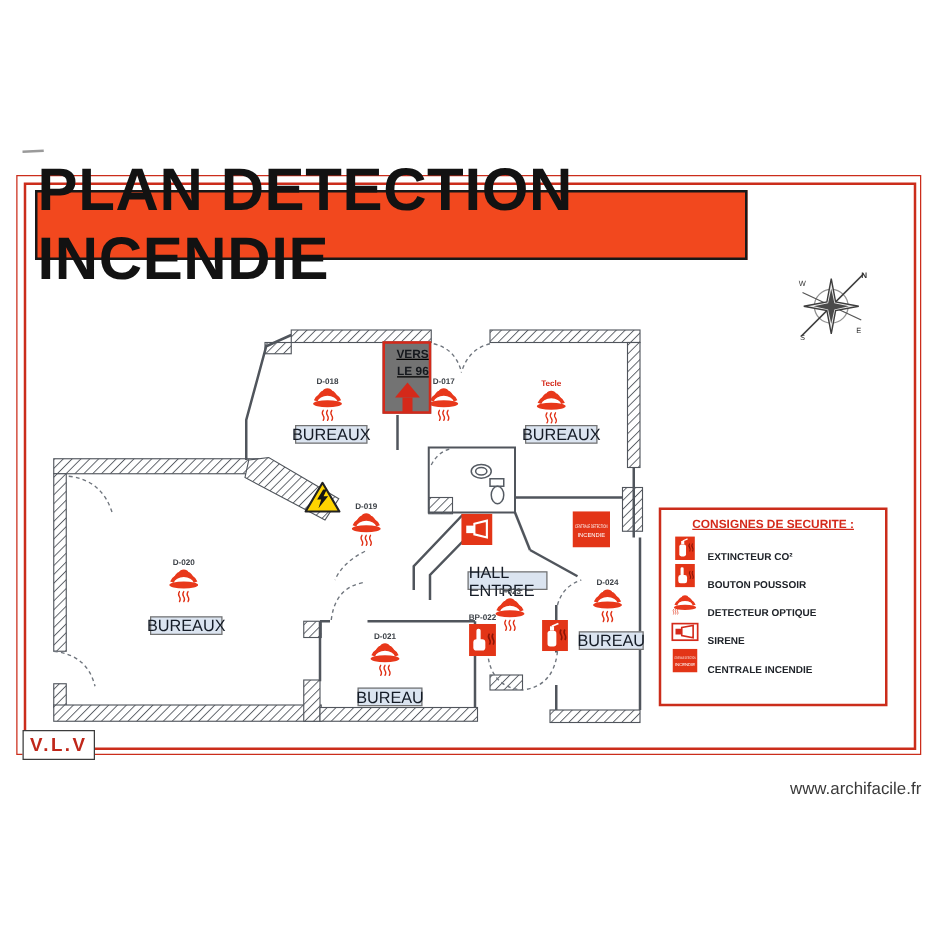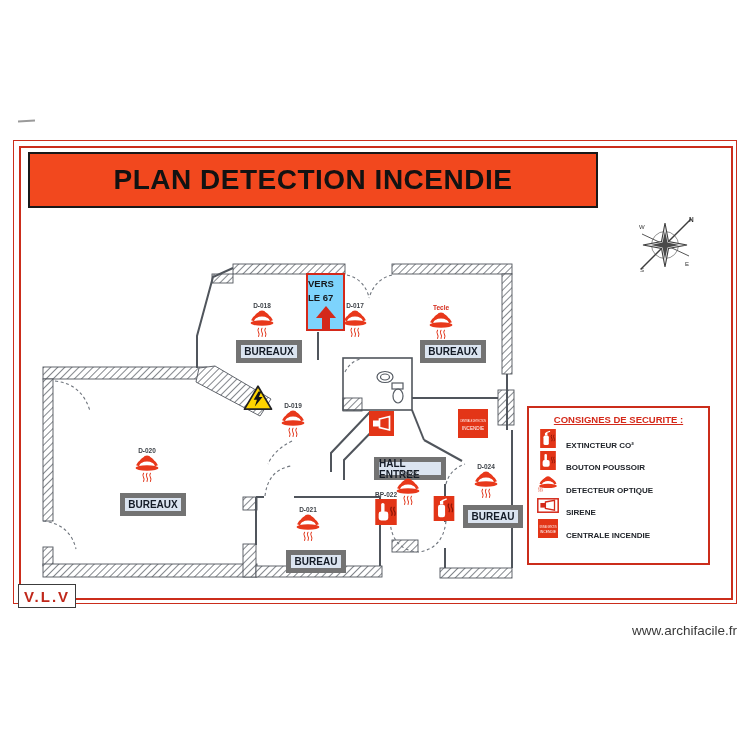--- a/index.html
+++ b/index.html
@@ -7,45 +7,45 @@
         font-family:"Liberation Sans",sans-serif;}
   .abs{position:absolute;}
   
   .scan-dash{left:18px;top:120px;width:17px;height:2px;background:#9a9a9a;transform:rotate(-3deg);}
   
   .frame-outer{left:13px;top:140px;width:722px;height:462px;border:1.5px solid #cb2d1b;}
   .frame-inner{left:19px;top:146px;width:710px;height:450px;border:2.5px solid #cb2d1b;}
   
   .banner{left:28px;top:152px;width:566px;height:52px;background:#f2481e;border:2px solid #181818;
           display:flex;align-items:center;justify-content:center;
-          font-size:28px;font-weight:bold;color:#121212;letter-spacing:.5px;}
+          font-size:48px;font-weight:bold;color:#121212;letter-spacing:.5px;}
   .subtitle{left:201px;top:217px;width:344px;height:24px;background:#fdfdfd;border:1.2px solid #8a8f96;
           display:flex;align-items:center;justify-content:center;font-size:15px;font-weight:bold;color:#1c1c1c;}
   
   .emergency{left:565px;top:271px;width:125px;height:79px;border:2px solid #cb2d1b;background:#fff;}
   .em-title{margin-top:5px;text-align:center;font-size:8.5px;font-weight:bold;color:#d4291a;text-decoration:underline;}
   .em-item{margin:8px 0 0 7px;font-size:7px;font-weight:bold;color:#20242a;white-space:nowrap;}
   .em-num{color:#d4291a;}
   
   .legend{left:527px;top:406px;width:179px;height:155px;border:2px solid #cb2d1b;background:#fff;}
   .lg-title{margin-top:6px;text-align:center;font-size:9.5px;font-weight:bold;color:#d4291a;text-decoration:underline;}
   .lg-row{display:flex;align-items:center;margin:3.6px 0 0 5px;height:19px;}
   .lg-ic{width:28px;display:flex;justify-content:center;align-items:center;}
   .lg-label{font-size:8px;font-weight:bold;color:#20242a;margin-left:4px;white-space:nowrap;margin-top:14px;}
   
   .plan-svg{left:25px;top:250px;}
-  .room{background:#dbe4f0;border:5px solid #737373;height:13px;display:flex;align-items:center;
-        justify-content:center;font-size:10px;font-weight:bold;color:#141b26;z-index:3;}
+  .room{background:#dbe4f0;border:1px solid #737373;height:13px;display:flex;align-items:center;
+        justify-content:center;font-size:13px;font-weight:normal;color:#141b26;z-index:3;}
   .det{width:44px;text-align:center;z-index:3;}
   .det .did{font-size:6.5px;font-weight:bold;color:#3d4248;line-height:7px;}
   .det.redlbl .did{color:#d4291a;}
   .det svg{display:block;margin:0 auto;}
   .dev-label{font-size:6.5px;font-weight:bold;color:#3d4248;text-align:center;z-index:3;}
-  .vers{left:306px;top:273px;width:35px;height:54px;background:#7dd3fc;border:2.5px solid #d4291a;
-        text-align:left;z-index:4;}
+  .vers{left:306px;top:273px;width:35px;height:54px;background:#737373;border:2.5px solid #d4291a;
+        text-align:right;z-index:4;text-decoration:underline;}
   .vers .vl{font-size:9.5px;font-weight:bold;color:#15181d;line-height:11px;margin-top:3px;}
   .vers-arrow-head{width:0;height:0;border-left:10px solid transparent;border-right:10px solid transparent;
         border-bottom:12px solid #d4291a;margin:3px auto 0;}
   .vers-arrow-stem{width:8px;height:12px;background:#d4291a;margin:0 auto;}
   
   .vlv{left:18px;top:584px;width:56px;height:22px;background:#fff;border:1.5px solid #3c3c3c;
        display:flex;align-items:center;justify-content:center;z-index:5;
        font-family:Liberation Sans, sans-serif;font-size:15px;font-weight:bold;color:#c0271a;letter-spacing:2px;}
   .watermark{right:13px;top:623px;font-size:13.5px;color:#3a3a3a;}
 </style>
@@ -227,21 +227,21 @@
     <g fill="none" stroke="#555b63" stroke-width="1.2">
       <ellipse cx="385" cy="377" rx="8" ry="5.5"></ellipse>
       <ellipse cx="385" cy="377" rx="4.5" ry="3"></ellipse>
       <rect x="392" y="383" width="11" height="6"></rect>
       <ellipse cx="398" cy="396" rx="5" ry="7"></ellipse>
     </g>
   </svg>
 
   <div class="abs vers">
     <div class="vl">VERS</div>
-    <div class="vl">LE 67</div>
+    <div class="vl">LE 96</div>
     <div class="vers-arrow-head"></div>
     <div class="vers-arrow-stem"></div>
   </div>
 
   <div class="abs room" style="left:236px;top:340px;width:56px">BUREAUX</div>
   <div class="abs room" style="left:420px;top:340px;width:56px">BUREAUX</div>
   <div class="abs room" style="left:120px;top:493px;width:56px">BUREAUX</div>
   <div class="abs room" style="left:286px;top:550px;width:50px">BUREAU</div>
   <div class="abs room" style="left:463px;top:505px;width:50px">BUREAU</div>
   <div class="abs room" style="left:374px;top:457px;width:62px">HALL ENTREE</div>

